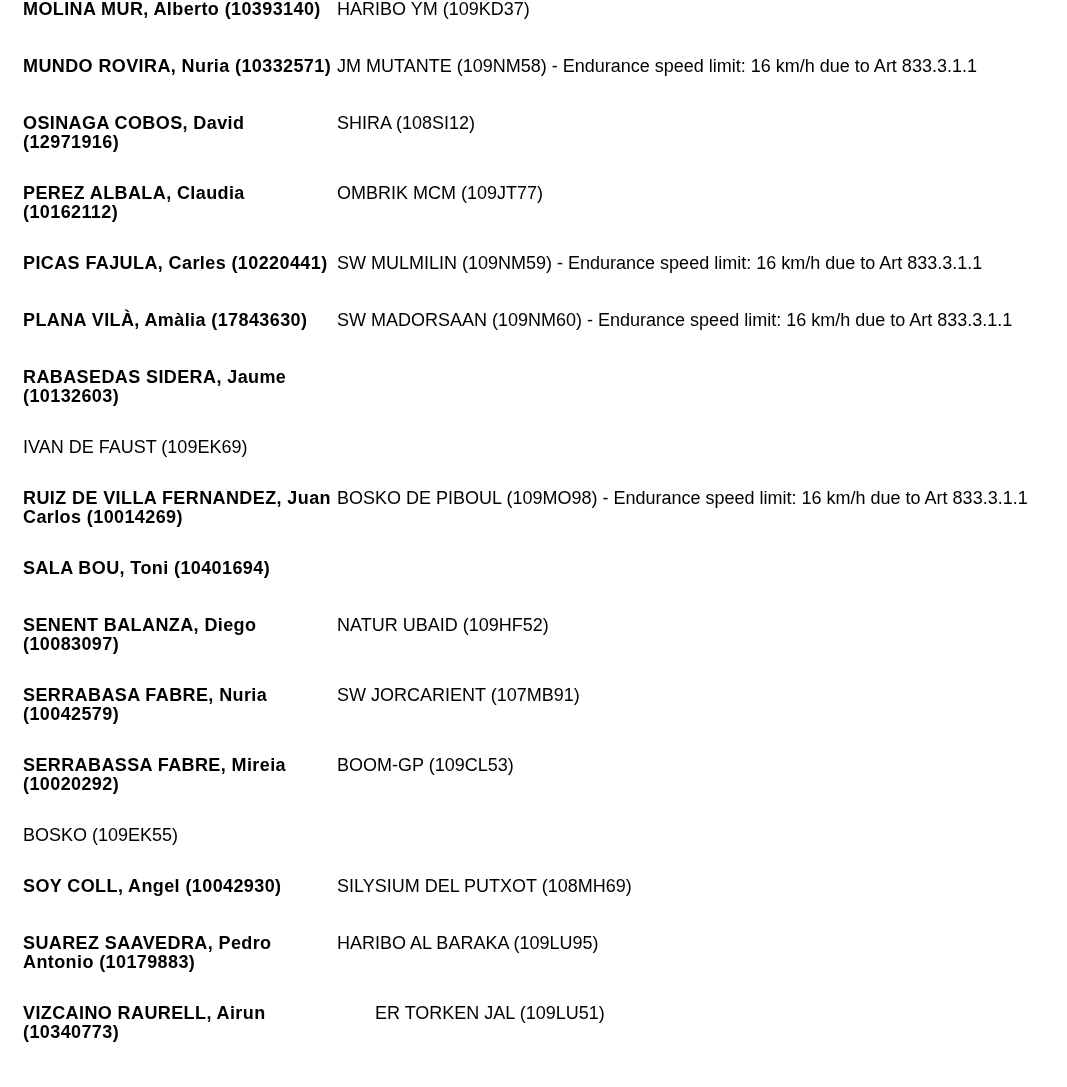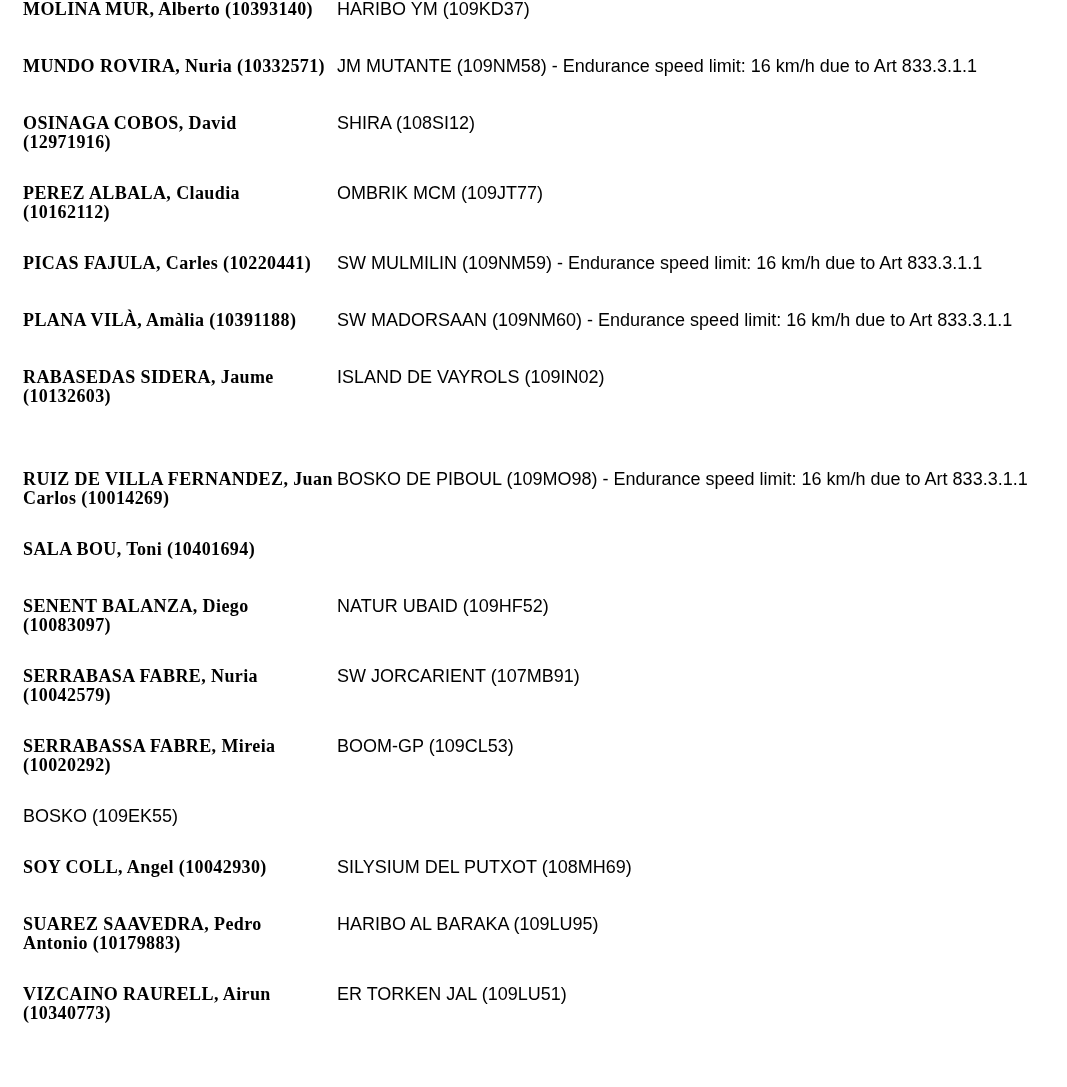--- a/index.html
+++ b/index.html
@@ -22,28 +22,28 @@
   .row {
     display: flex;
     align-items: flex-start;
     margin-bottom: 38px;
   }
   .row.two-line {
     margin-bottom: 32px;
   }
   .row:last-child {
     margin-bottom: 4px;
+    gap: 38px;
   }
   .athlete {
     flex: 0 0 314px;
     width: 314px;
     font-weight: bold;
     letter-spacing: 0.4px;
     white-space: pre-line;
-    font-family: Liberation Serif, serif;
   }
   .horse {
     flex: 1 1 auto;
     white-space: nowrap;
   }
 </style>
 </head>
 <body style="background: rgb(255, 255, 255); color: rgb(0, 0, 0);">
 
 <div class="list" id="entries-list">
@@ -63,29 +63,29 @@
     <div class="row two-line">
     <div class="athlete">PEREZ ALBALA, Claudia
 (10162112)</div>
     <div class="horse">OMBRIK MCM (109JT77)</div>
   </div>
     <div class="row">
     <div class="athlete">PICAS FAJULA, Carles (10220441)</div>
     <div class="horse">SW MULMILIN (109NM59) - Endurance speed limit: 16 km/h due to Art 833.3.1.1</div>
   </div>
     <div class="row">
-    <div class="athlete">PLANA VILÀ, Amàlia (10391188)</div>
+    <div class="athlete">PLANA VILÀ, Amàlia (17843630)</div>
     <div class="horse">SW MADORSAAN (109NM60) - Endurance speed limit: 16 km/h due to Art 833.3.1.1</div>
   </div>
     <div class="row two-line">
     <div class="athlete">RABASEDAS SIDERA, Jaume
 (10132603)</div>
-    <div class="horse">ISLAND DE VAYROLS (109IN02)</div>
   </div>
     <div class="row two-line">
+    <div class="horse">IVAN DE FAUST (109EK69)</div>
   </div>
     <div class="row two-line">
     <div class="athlete">RUIZ DE VILLA FERNANDEZ, Juan
 Carlos (10014269)</div>
     <div class="horse">BOSKO DE PIBOUL (109MO98) - Endurance speed limit: 16 km/h due to Art 833.3.1.1</div>
   </div>
     <div class="row">
     <div class="athlete">SALA BOU, Toni (10401694)</div>
   </div>
     <div class="row two-line">

